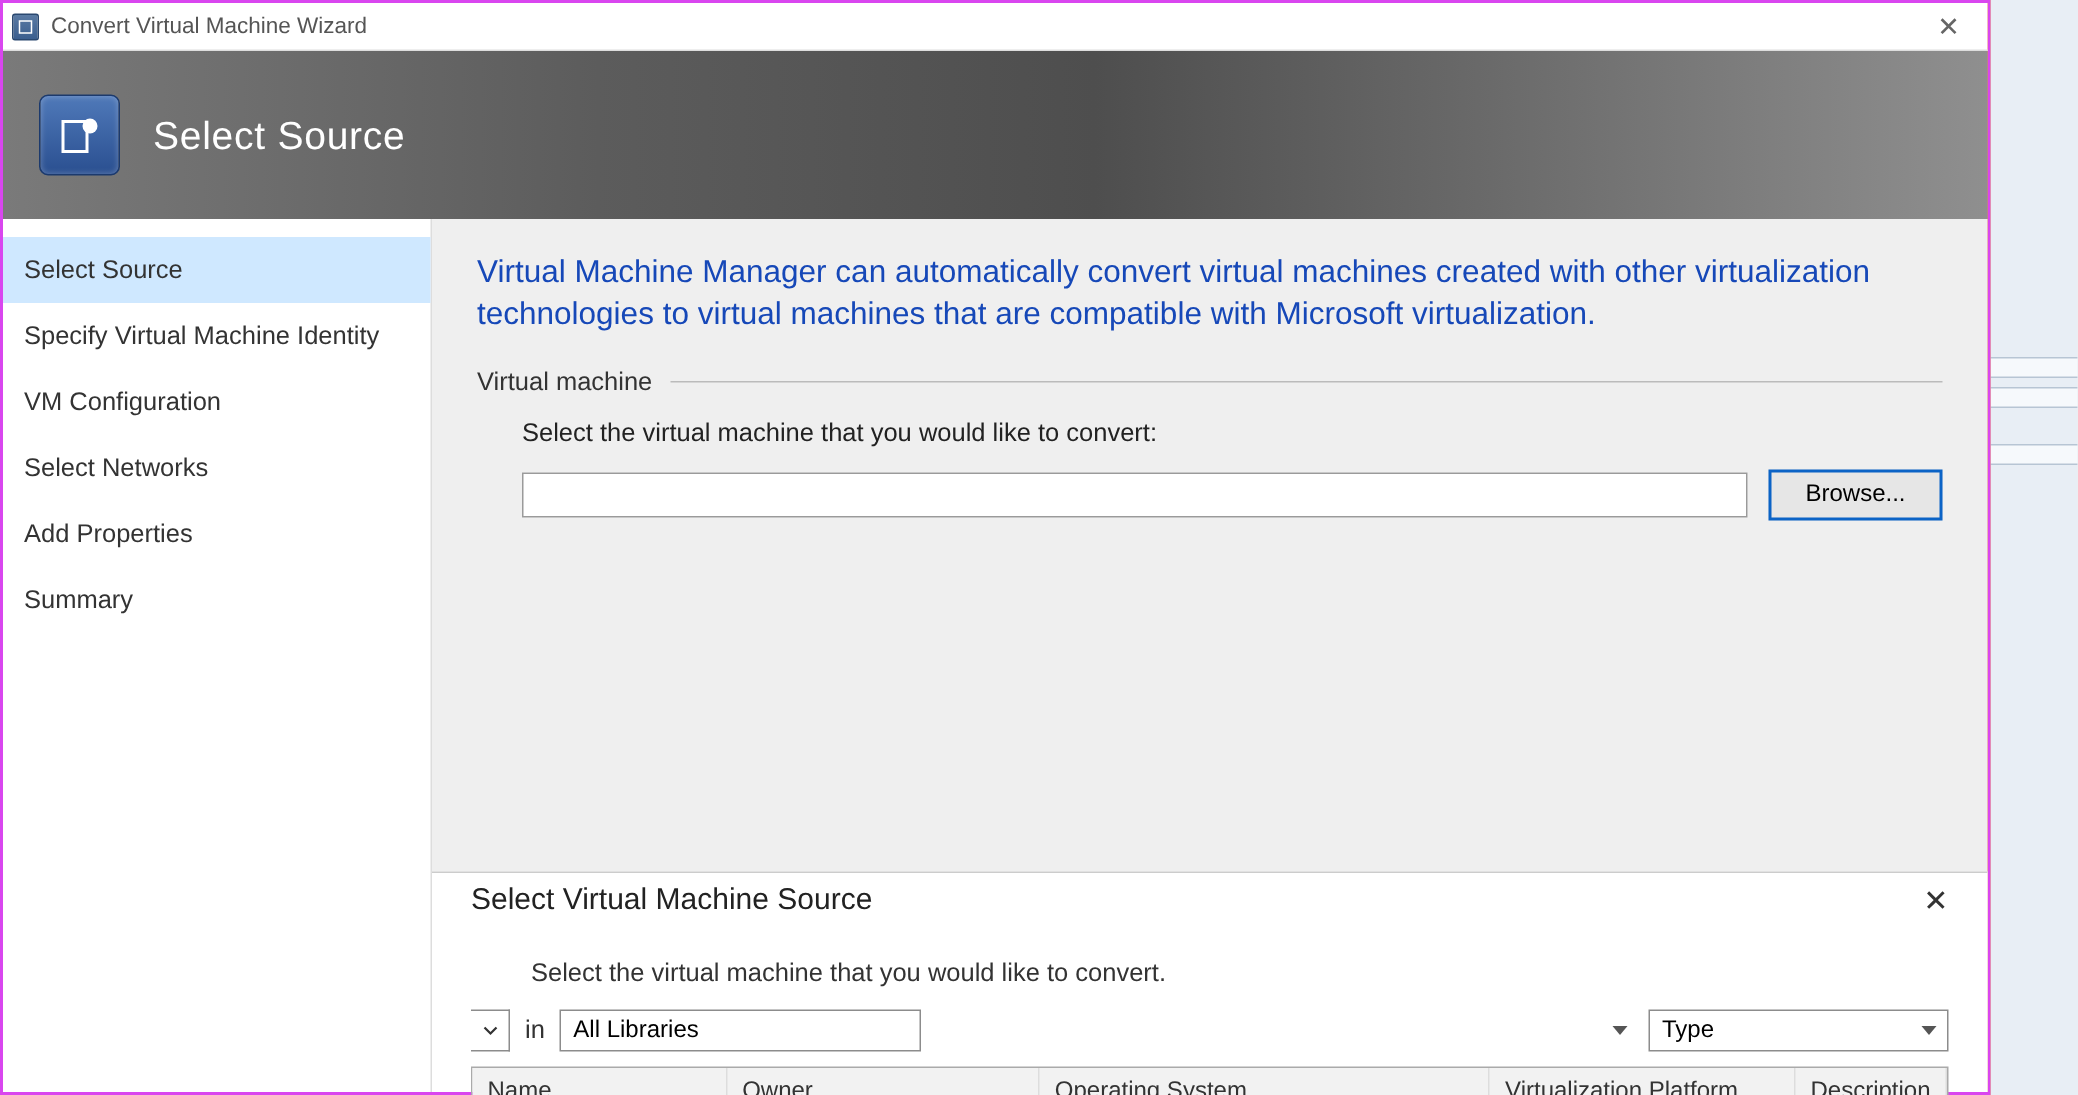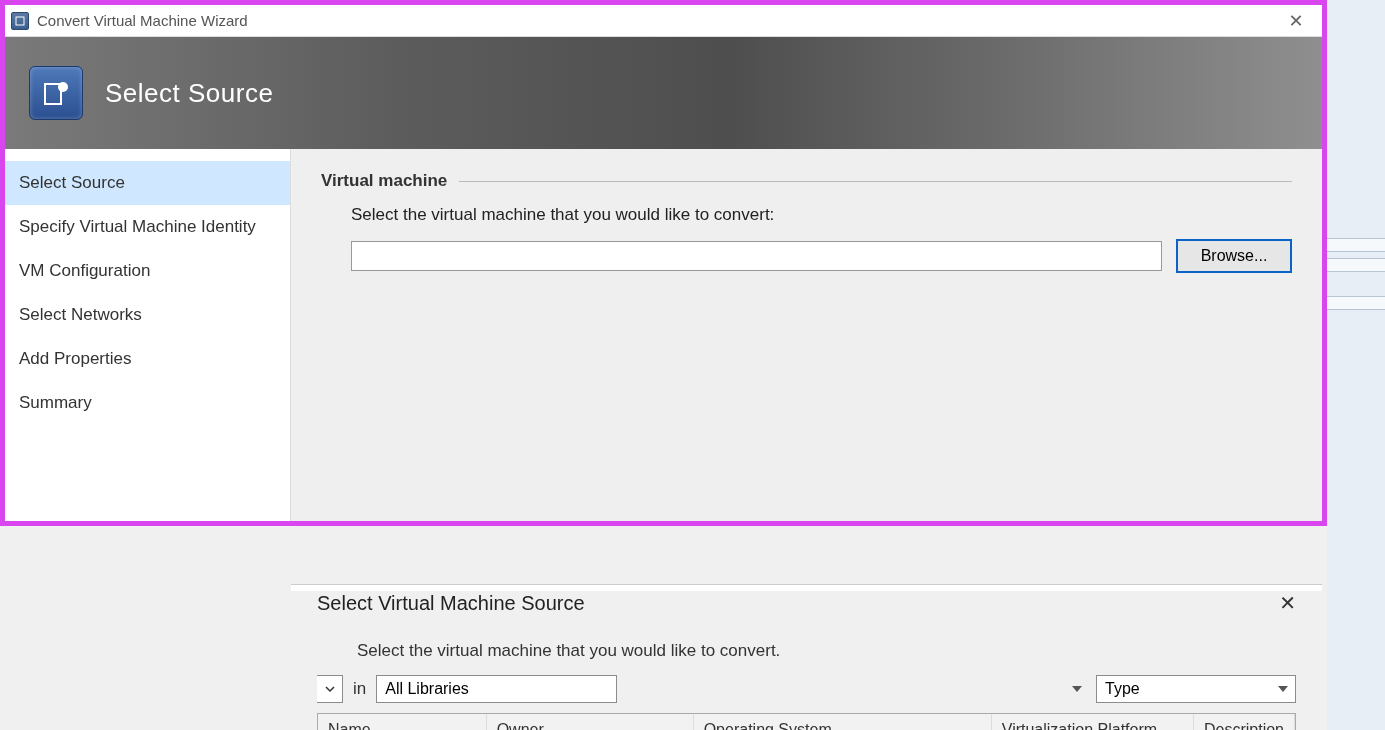--- a/index.html
+++ b/index.html
@@ -1,18 +1,18 @@
 <!DOCTYPE html>
 <html><head>
 <meta charset="utf-8">
 <style>
 * { box-sizing: border-box; margin: 0; padding: 0; }
 body { font-family: "Segoe UI", Tahoma, sans-serif; font-size: 14px; background: #f0f0f0; width: 1385px; height: 730px; overflow: hidden; color: #333; }
 
-.outer-frame { width: 1327px; height: 526px; background: #eab308; border: 5px solid #d946ef; position: relative; }
+.outer-frame { width: 1327px; height: 730px; background: #eab308; border: 2px solid #d946ef; position: relative; }
 .right-bg { position: absolute; left: 1327px; top: 0; width: 58px; height: 730px; background: #e8eef5; }
 .right-bg .stripe { position: absolute; left: 0; right: 0; height: 14px; border-top: 1px solid #b7c5d4; border-bottom: 1px solid #b7c5d4; background: #f6f9fc; }
 
 .title-bar { height: 32px; background: #fff; border-bottom: 1px solid #ddd; display: flex; align-items: center; padding: 0 6px; font-size: 15px; color: #555; }
 .title-bar .app-icon { width: 18px; height: 18px; background: linear-gradient(#5a7aa3,#3b5f8f); border: 1px solid #2a4870; border-radius: 2px; margin-right: 8px; display:flex; align-items:center; justify-content:center; }
 .title-bar .app-icon svg { width: 10px; height: 10px; }
 .title-bar .close { margin-left: auto; width: 40px; text-align: center; font-size: 18px; color: #666; cursor: pointer; }
 
 .banner { height: 112px; background: linear-gradient(to right, #7a7a7a 0%, #5c5c5c 30%, #4e4e4e 55%, #6a6a6a 75%, #8f8f8f 100%); display: flex; align-items: center; padding: 0 24px; color: #fff; }
 .banner .big-icon { width: 54px; height: 54px; border-radius: 6px; background: linear-gradient(#4f79b9,#2a4f90); border: 1px solid #1c3a6d; box-shadow: inset 0 0 4px rgba(255,255,255,0.3); margin-right: 22px; display:flex; align-items:center; justify-content:center; }
@@ -20,21 +20,21 @@
 .banner h1 { font-size: 26px; font-weight: 400; letter-spacing: 0.5px; }
 
 .wizard-body { display: flex; height: calc(100% - 144px); position: relative; }
 
 .sidebar { width: 286px; background: #fff; border-right: 1px solid #ddd; padding: 12px 0; }
 .sidebar .step { padding: 12px 14px; font-size: 17px; color: #333; cursor: pointer; }
 .sidebar .step.active { background: #cfe8ff; }
 
 .main { flex: 1; background: #efefef; padding: 22px 30px 0 30px; position: relative; }
 .intro-text { font-size: 21px; color: #1648b8; line-height: 1.35; margin-bottom: 20px; }
-.group-label-row { display:flex; align-items:center; margin-bottom:14px;font-weight:bold; }
+.group-label-row { display:flex; align-items:center; margin-bottom:14px; }
 .group-label { font-size: 17px; color: #333; margin-right: 12px; }
 .group-line { flex:1; height:1px; background:#bbb; }
 .instruction { font-size: 17px; color: #222; margin: 6px 0 14px 30px; }
 .input-row { display:flex; align-items:center; margin: 0 0 0 30px; justify-content: space-between; }
 .vm-input { flex:1; height: 30px; border: 1px solid #9a9a9a; background:#fff; padding: 0 6px; font-size:15px; }
 .browse-btn { width:116px; height:34px; margin-left:14px; border: 2px solid #0b63c6; background:#e6e6e6; font-size:16px; cursor:pointer; }
 
 .inner-dialog { position: absolute; left: 286px; right: 0; top: 435px; bottom: 0; background: #fff; border-top: 1px solid #ccc; padding: 6px 26px 0 26px; }
 .inner-dialog .dlg-title-row { display:flex; align-items:center; }
 .inner-dialog .dlg-title { font-size: 20px; font-weight: 400; color: #222; }
@@ -97,20 +97,21 @@
     <div class="sidebar">
       <div class="step active">Select Source</div>
       <div class="step">Specify Virtual Machine Identity</div>
       <div class="step">VM Configuration</div>
       <div class="step">Select Networks</div>
       <div class="step">Add Properties</div>
       <div class="step">Summary</div>
     </div>
 
     <div class="main">
+      <div class="intro-text">Virtual Machine Manager can automatically convert virtual machines created with other virtualization technologies to virtual machines that are compatible with Microsoft virtualization.</div>
       <div class="group-label-row">
         <span class="group-label">Virtual machine</span>
         <span class="group-line"></span>
       </div>
       <div class="instruction">Select the virtual machine that you would like to convert:</div>
       <div class="input-row">
         <input class="vm-input" type="text" readonly="" value="" style="">
         <button class="browse-btn">Browse...</button>
       </div>
     </div>

